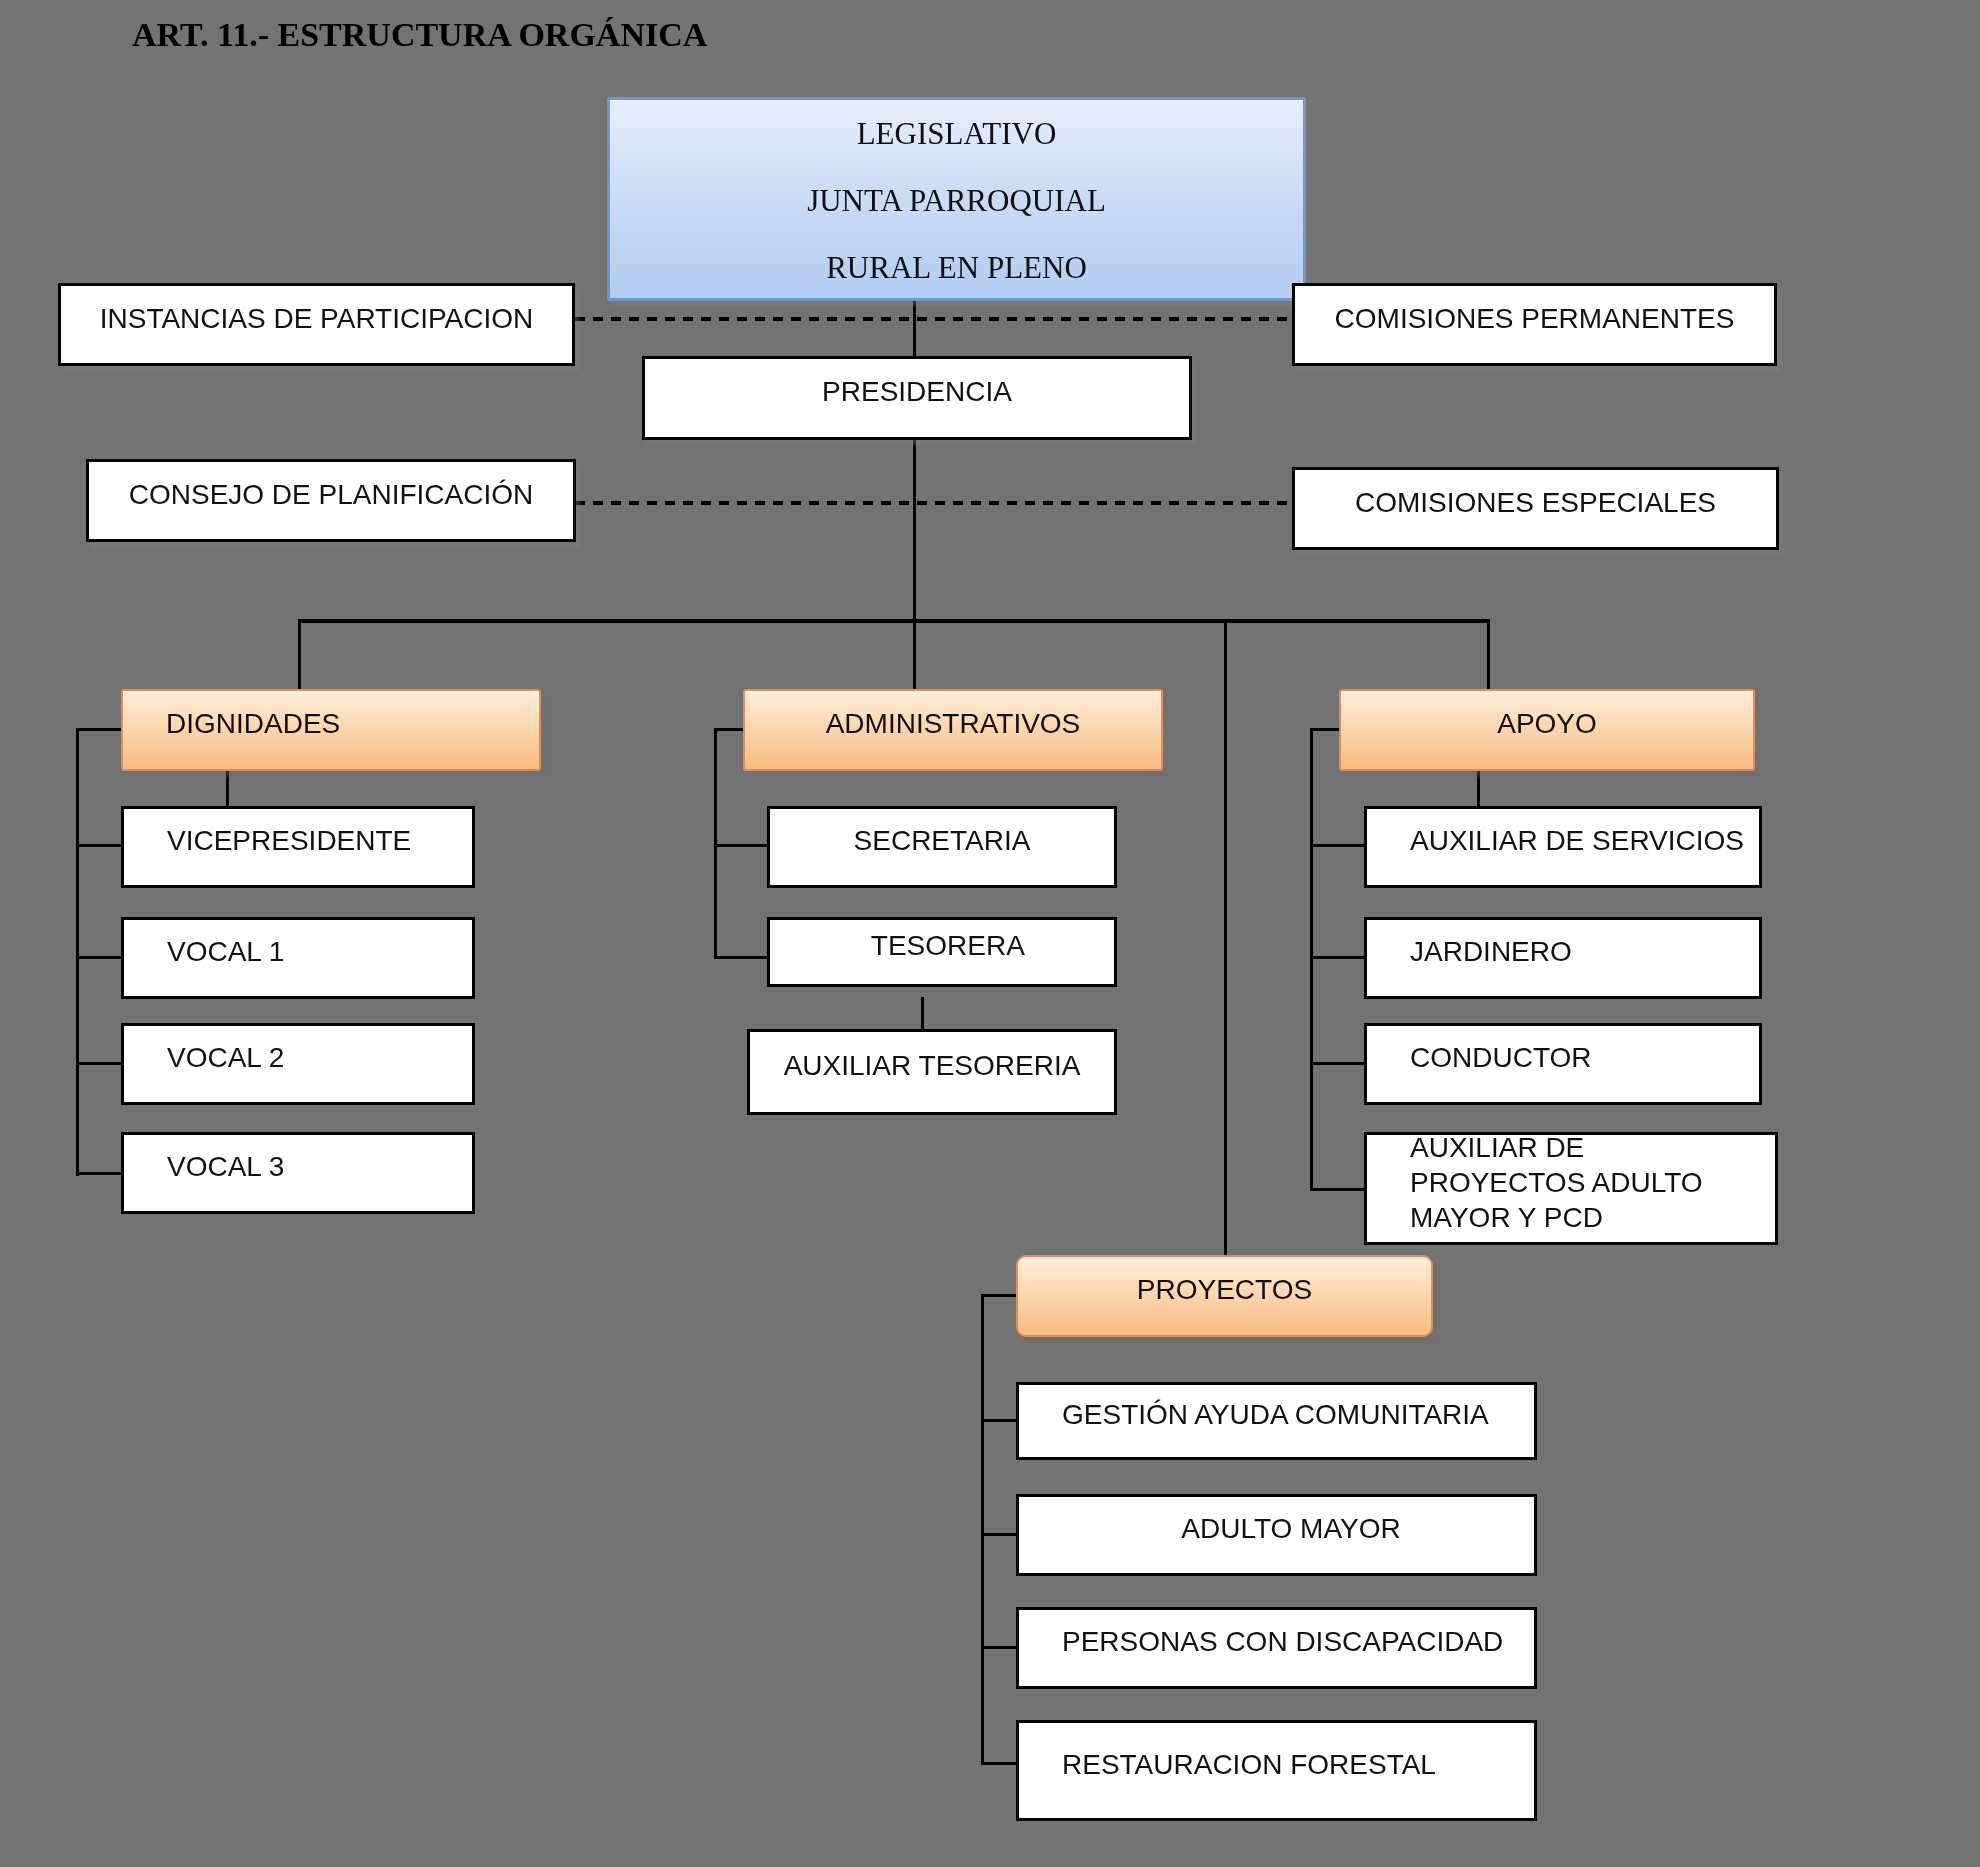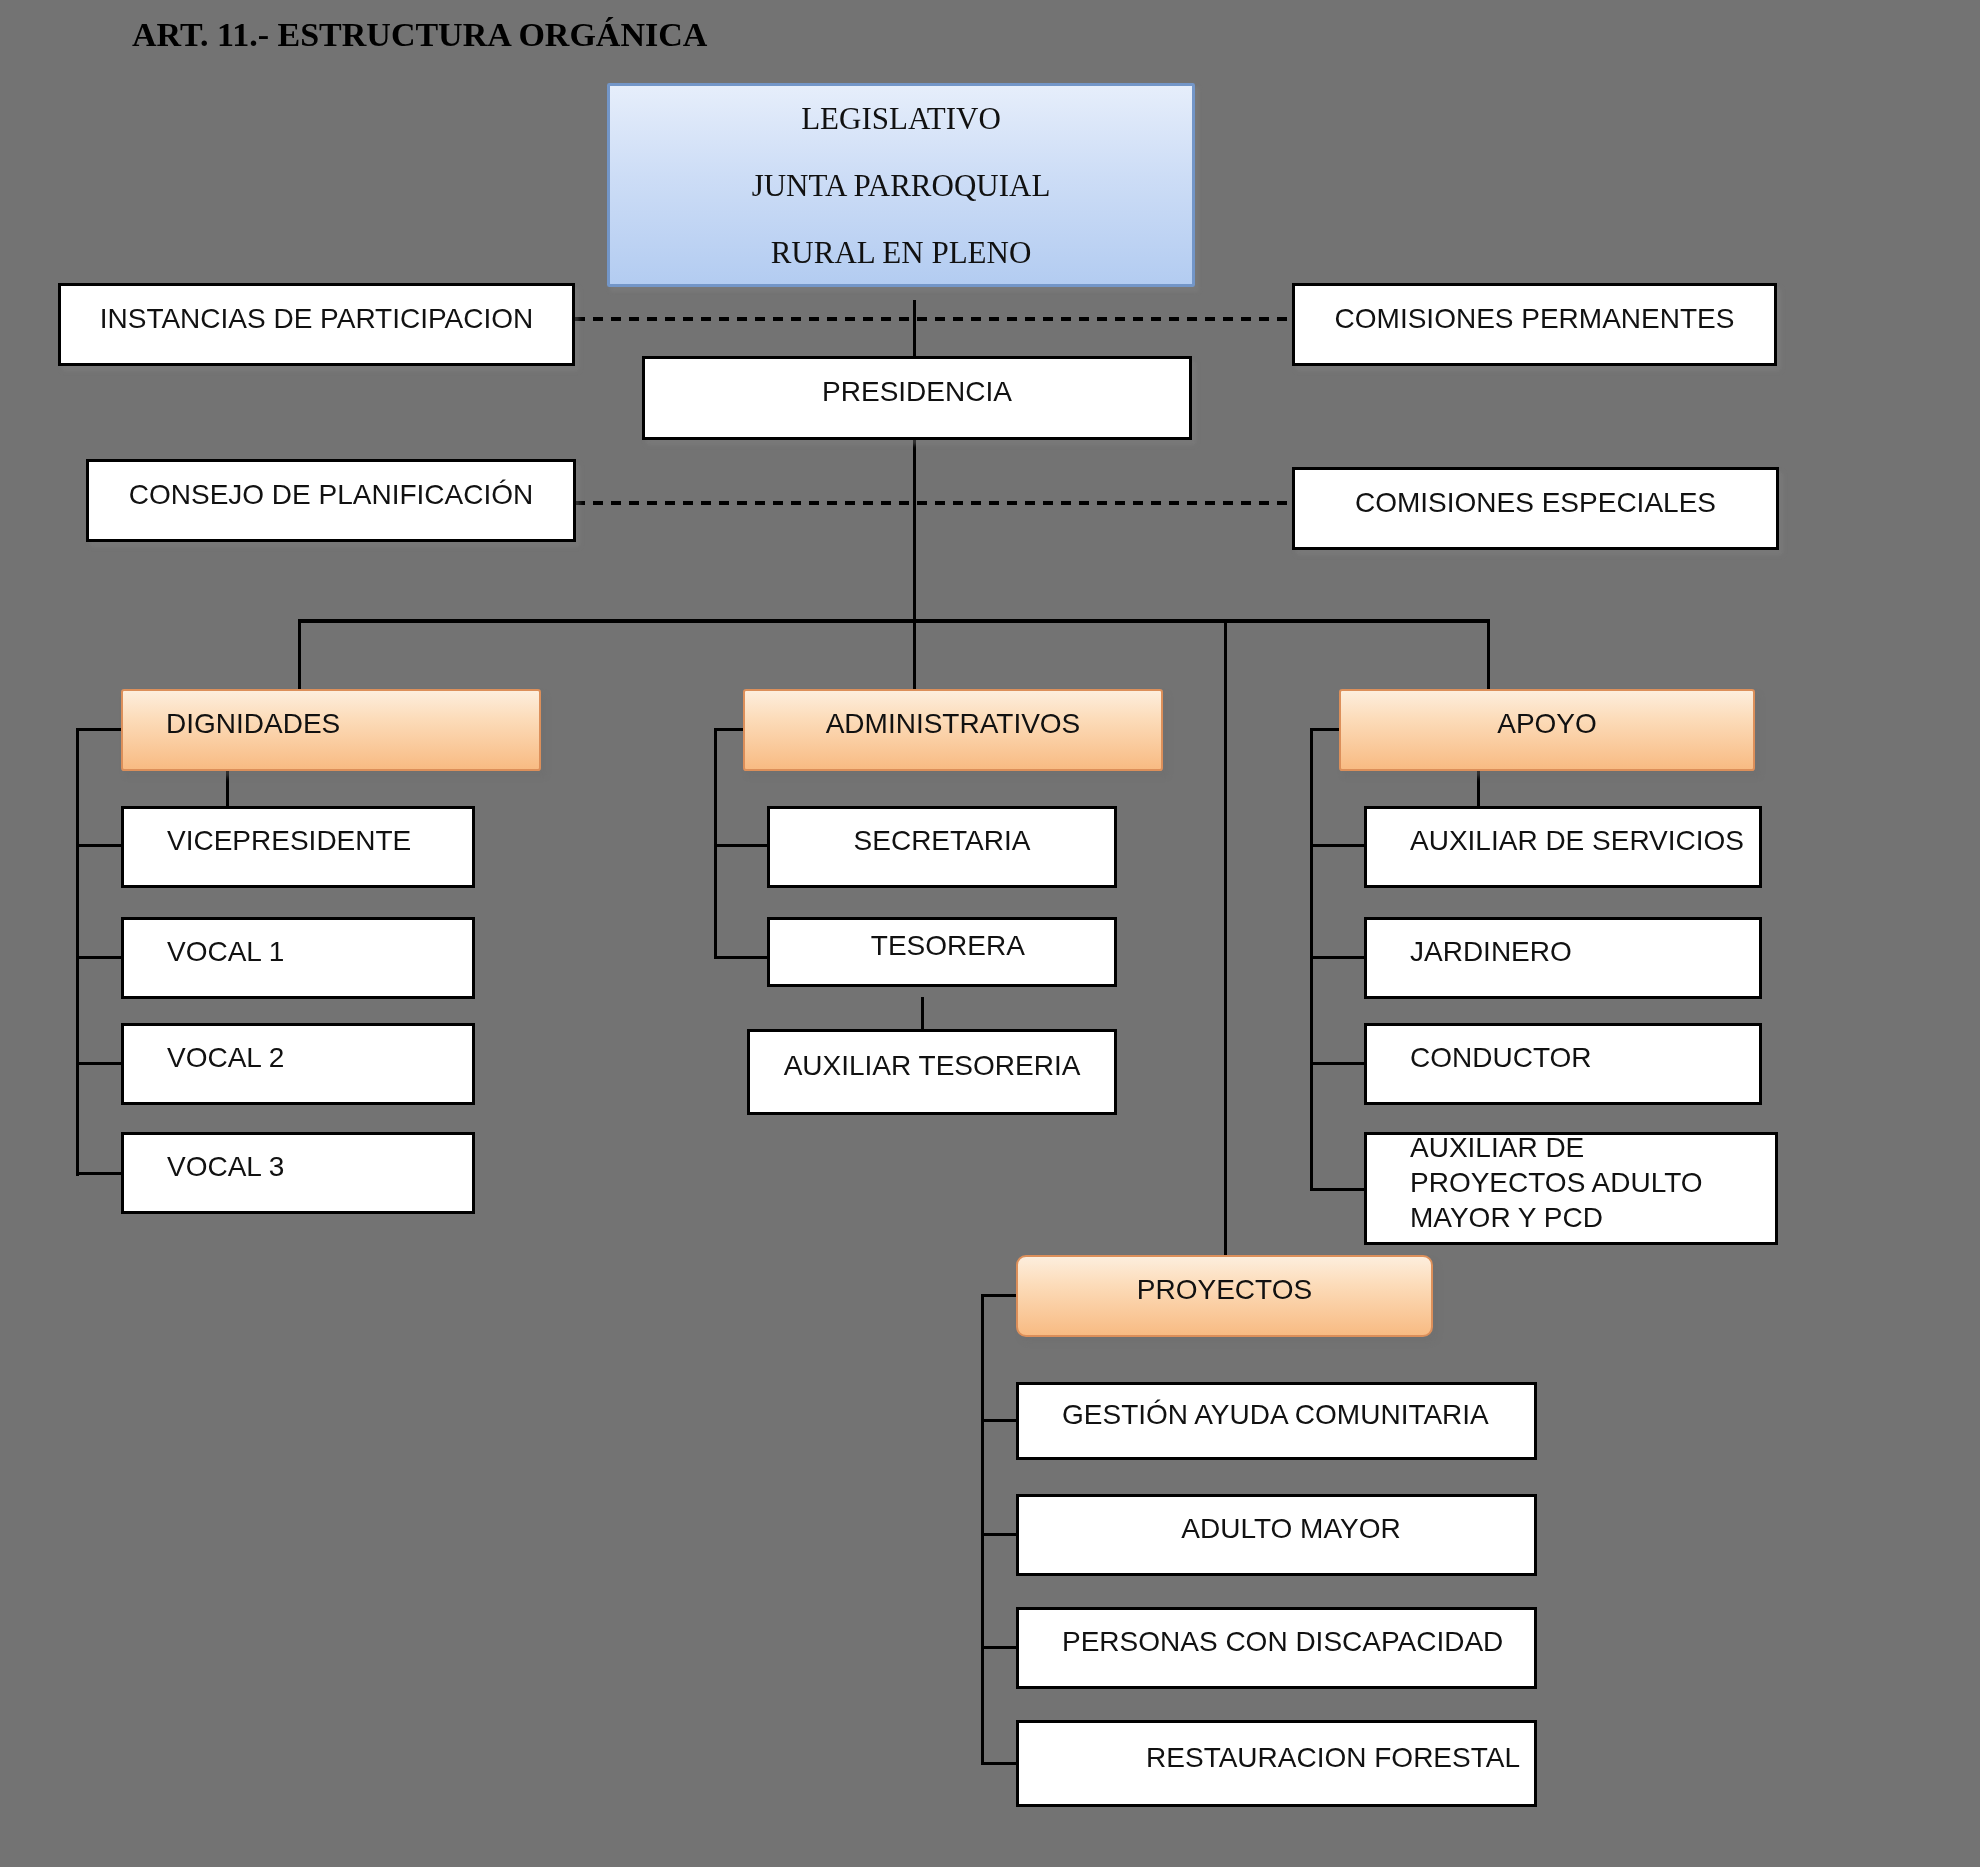--- a/index.html
+++ b/index.html
@@ -67,21 +67,21 @@
   <div class="hline" style="left:1310px;top:1188px;width:56px;height:3.1px;"></div>
   <div class="vline" style="left:1477px;top:769px;width:3.1px;height:39px;"></div>
 
   <div class="vline" style="left:981px;top:1294px;width:3.1px;height:471px;"></div>
   <div class="hline" style="left:981px;top:1294px;width:37px;height:3.1px;"></div>
   <div class="hline" style="left:981px;top:1419px;width:37px;height:3.1px;"></div>
   <div class="hline" style="left:981px;top:1533px;width:37px;height:3.1px;"></div>
   <div class="hline" style="left:981px;top:1646px;width:37px;height:3.1px;"></div>
   <div class="hline" style="left:981px;top:1762px;width:37px;height:3.1px;"></div>
 
-  <div class="box root tshadow" style="left:607px;top:83px;width:588px;height:204px;">
+  <div class="box root tshadow" style="left:607px;top:97px;width:699px;height:204px;justify-content:space-between;">
     <div>LEGISLATIVO</div>
     <div>JUNTA PARROQUIAL</div>
     <div>RURAL EN PLENO</div>
   </div>
 
   <div class="box white tcenter tshadow" style="left:58px;top:283px;width:517px;height:83px;">
     <span>INSTANCIAS DE PARTICIPACION</span>
   </div>
 
   <div class="box white tcenter tshadow" style="left:1292px;top:283px;width:485px;height:83px;">
@@ -150,18 +150,18 @@
   </div>
   <div class="box white tleft" style="left:1016px;top:1382px;width:521px;height:78px;">
     <span>GESTIÓN AYUDA COMUNITARIA</span>
   </div>
   <div class="box white tleft" style="left:1016px;top:1494px;width:521px;height:82px;justify-content:center;">
     <span>ADULTO MAYOR</span>
   </div>
   <div class="box white tleft" style="left:1016px;top:1607px;width:521px;height:82px;">
     <span>PERSONAS CON DISCAPACIDAD</span>
   </div>
-  <div class="box white tleft" style="left:1016px;top:1720px;width:521px;height:87px;justify-content:flex-end;">
+  <div class="box white tleft" style="left:1016px;top:1720px;width:521px;height:101px;">
     <span>RESTAURACION FORESTAL</span>
   </div>
 
 </div>
 
 
 </body></html>

